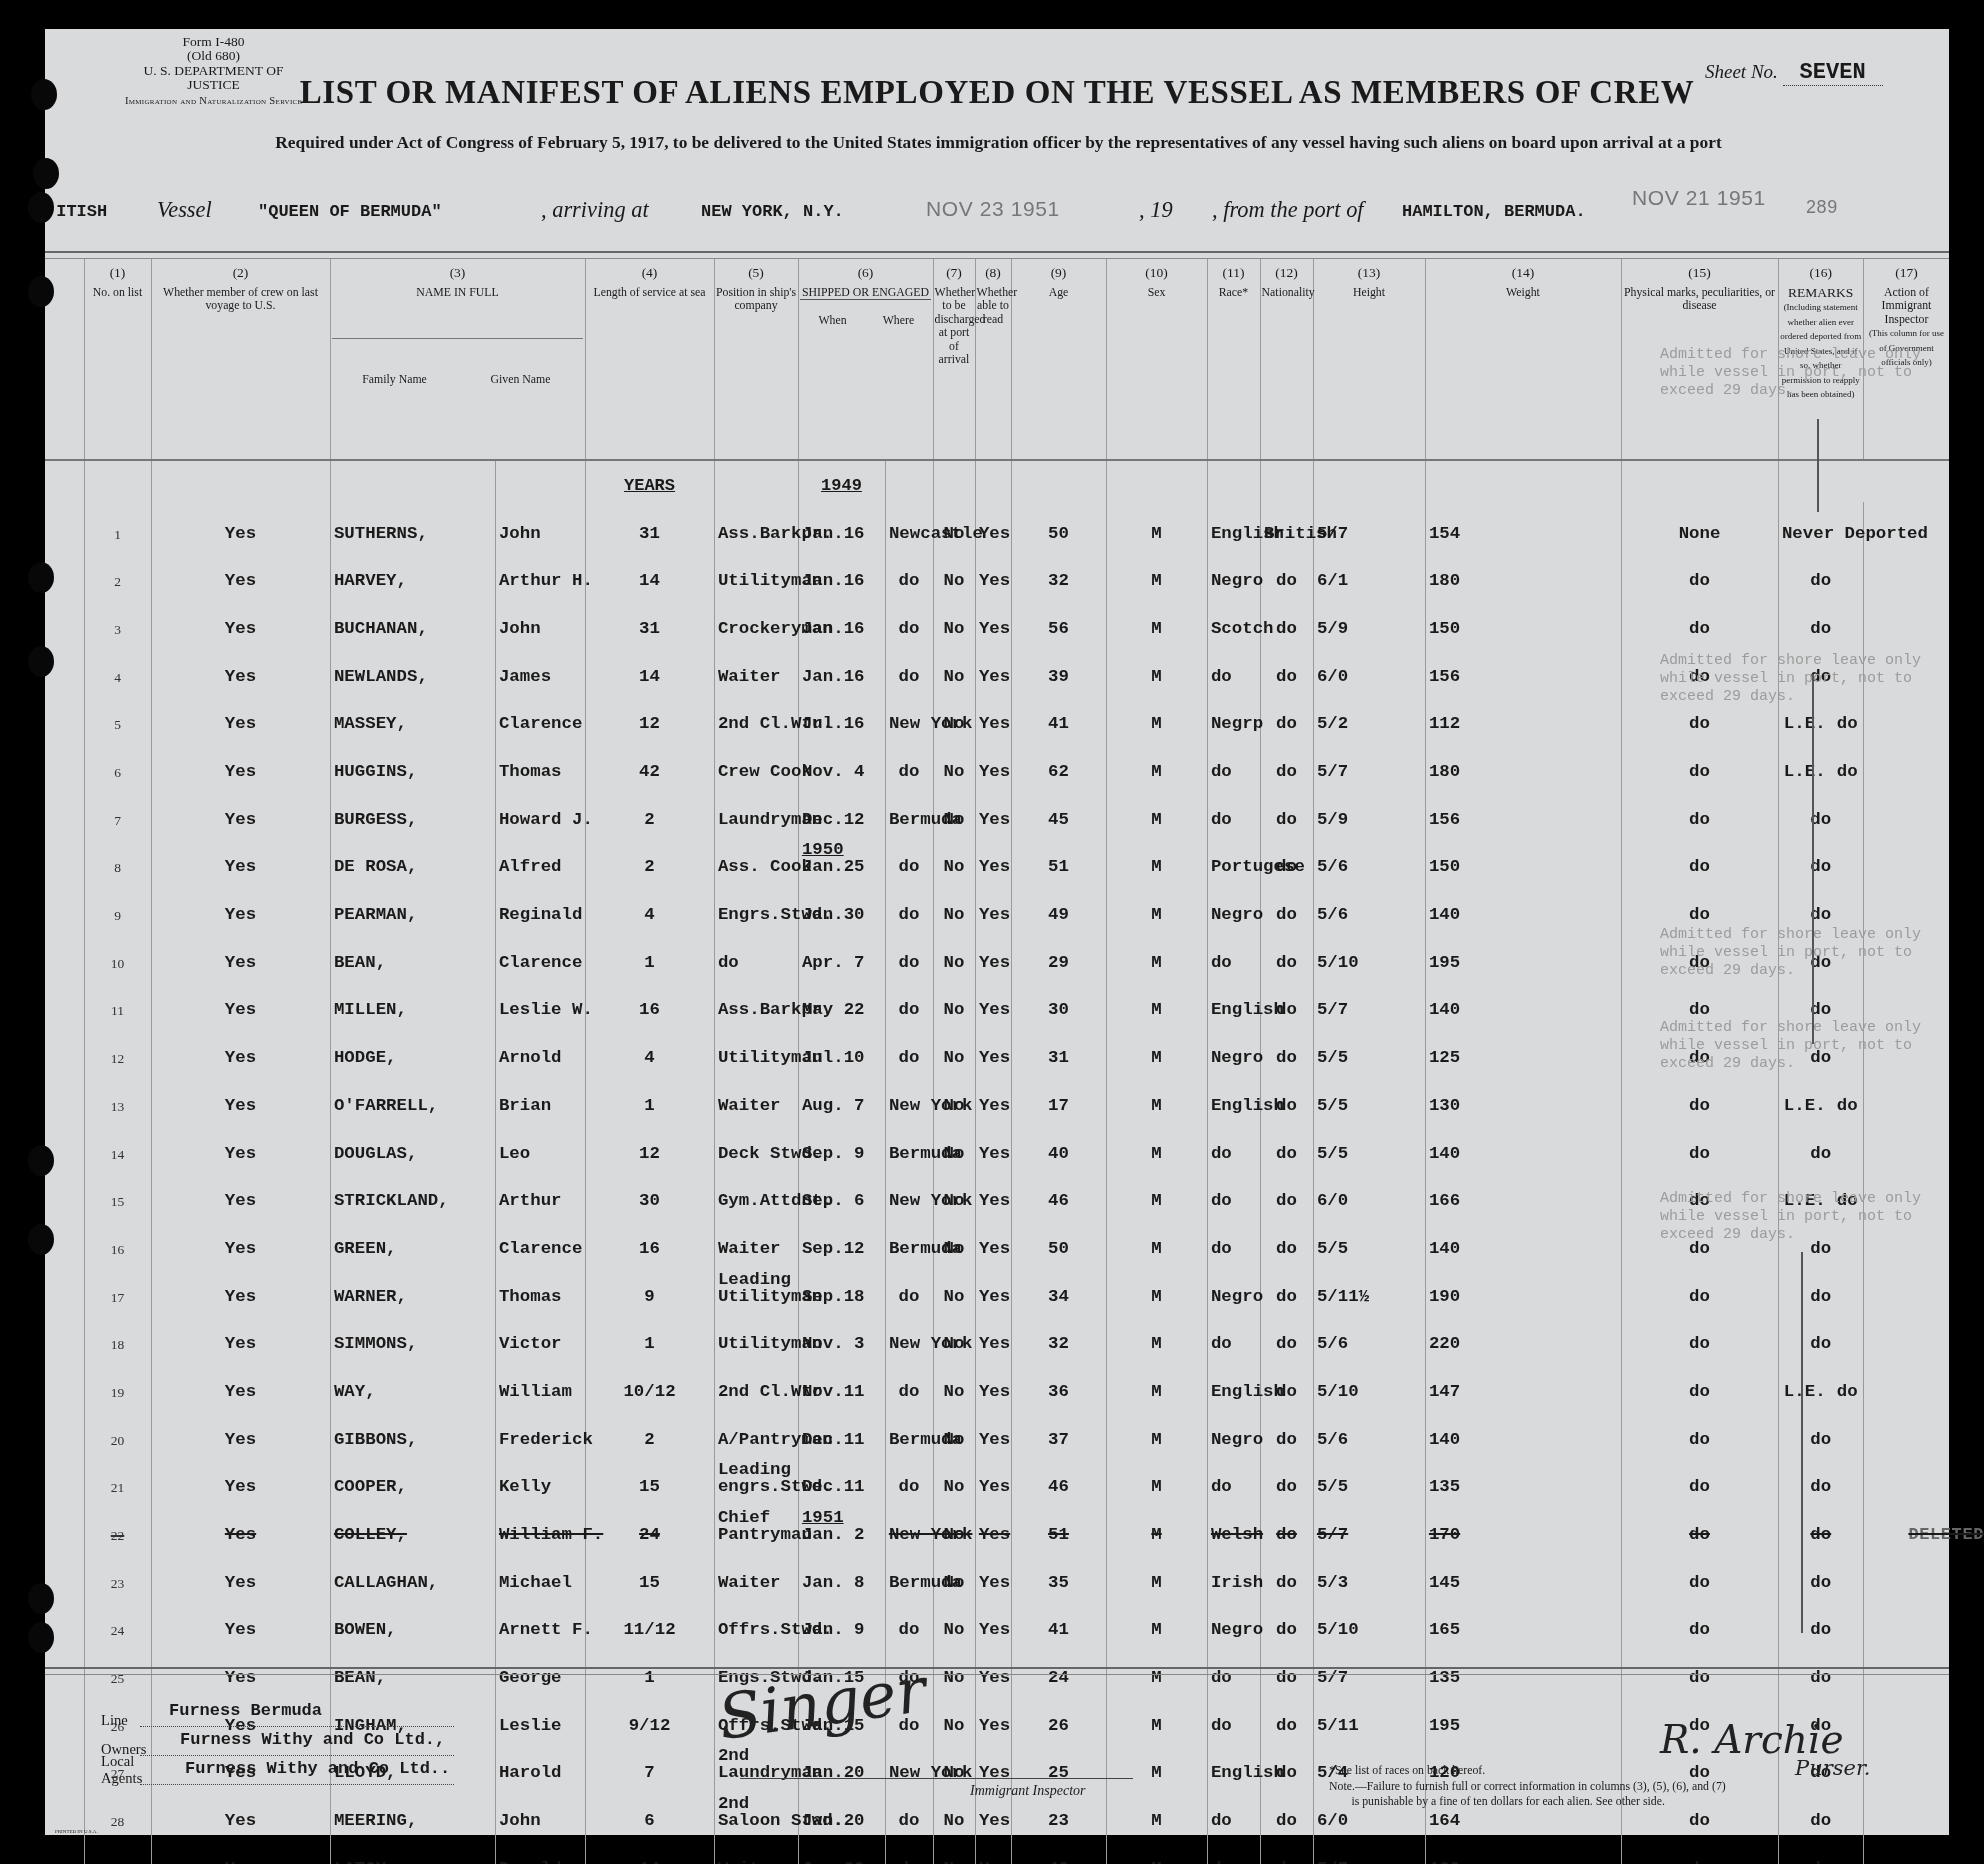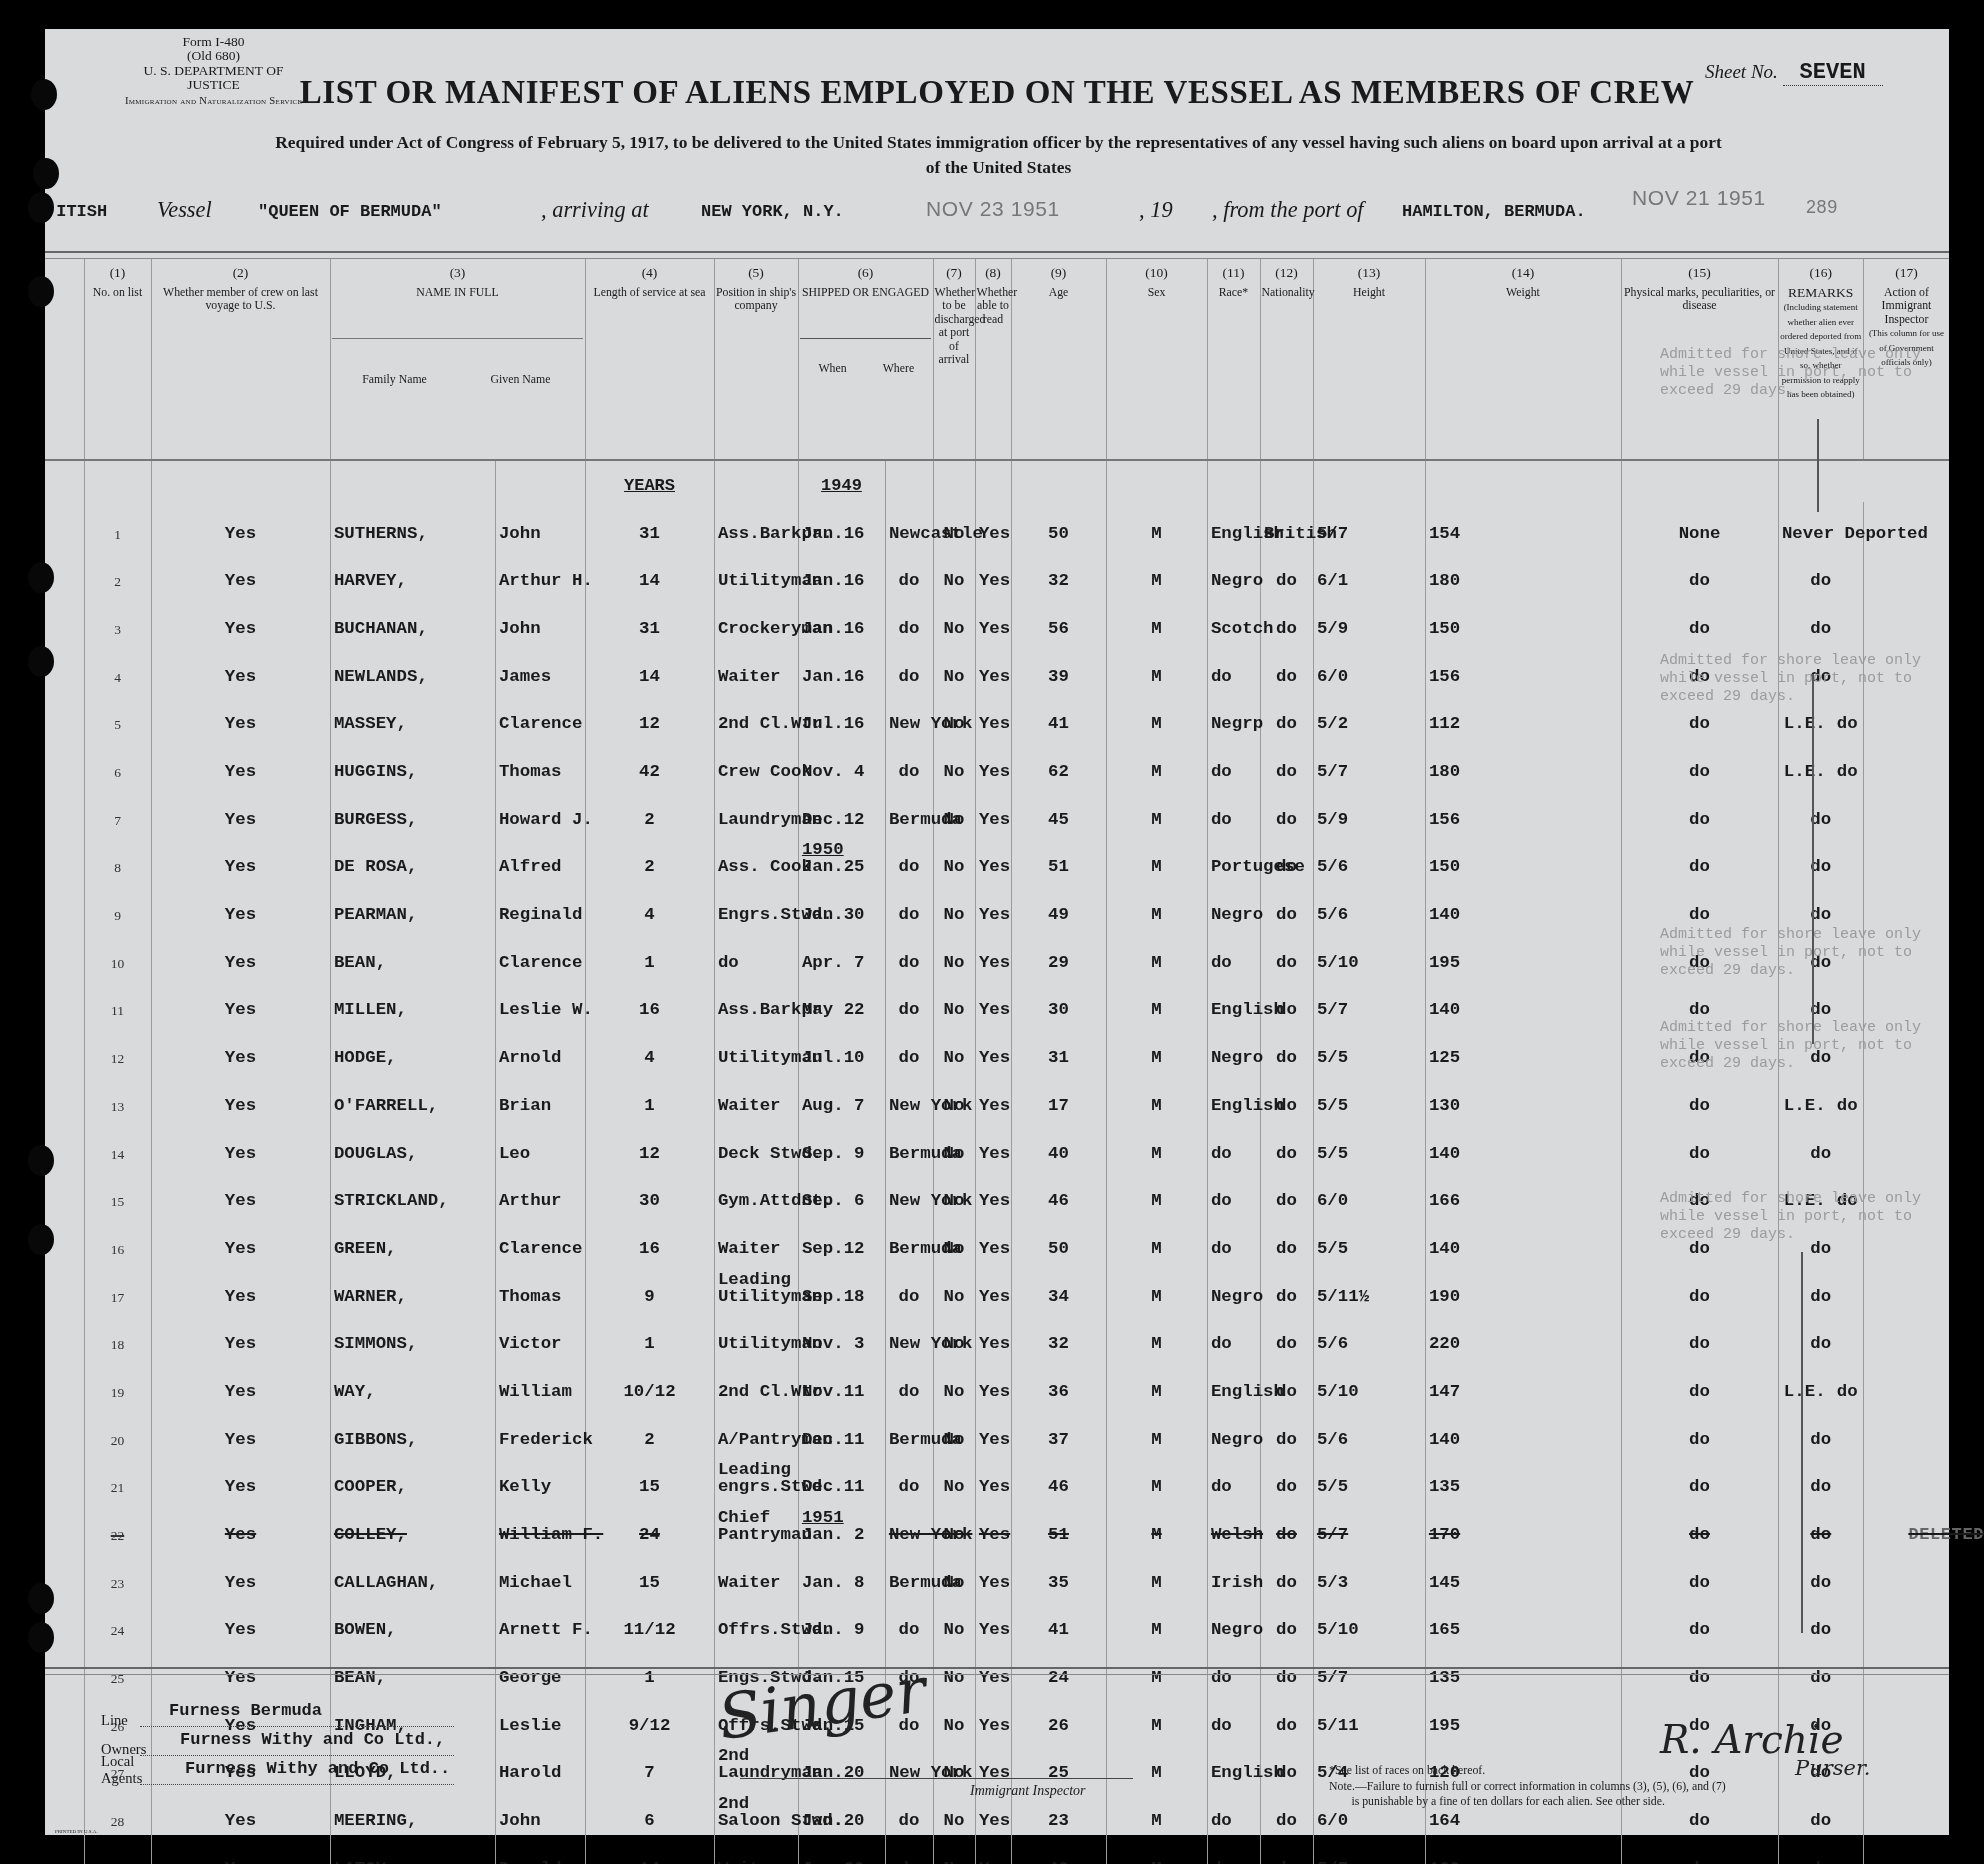--- a/index.html
+++ b/index.html
@@ -69,21 +69,20 @@
   </div>
 
   <div class="sheet-no">
     <span>Sheet No.</span>
     <span class="val">SEVEN</span>
   </div>
 
   <div class="title">LIST OR MANIFEST OF ALIENS EMPLOYED ON THE VESSEL AS MEMBERS OF CREW</div>
   <div class="subtitle">
     <div>Required under Act of Congress of February 5, 1917, to be delivered to the United States immigration officer by the representatives of any vessel having such aliens on board upon arrival at a port</div>
-    <div>of the United States</div>
   </div>
 
   <div class="vessel-line">
     <span class="typed" style="left:11.2px;top:4.5px">ITISH</span>
     <span class="it" style="left:112px">Vessel</span>
     <span class="typed" style="left:213px;top:4.5px">"QUEEN OF BERMUDA"</span>
     <span class="it" style="left:496px">, arriving at</span>
     <span class="typed" style="left:656px;top:4.5px">NEW YORK, N.Y.</span>
     <span class="stamp" style="left:881px;top:0px">NOV 23 1951</span>
     <span class="it" style="left:1094px">, 19</span>
@@ -123,21 +122,21 @@
         <th><span class="num">(1)</span><span>No. on list</span></th>
         <th><span class="num">(2)</span><span>Whether member of crew on last voyage to U.S.</span></th>
         <th colspan="2"><span class="num">(3)</span><span>NAME IN FULL</span>
           <div style="display:flex;border-top:1.7px double #777;margin-top:39px;padding-top:34px">
               <span style="flex:1">Family Name</span>
               <span style="flex:1">Given Name</span>
             </div></th>
         <th><span class="num">(4)</span><span>Length of service at sea</span></th>
         <th><span class="num">(5)</span><span>Position in ship's company</span></th>
         <th colspan="2"><span class="num">(6)</span><span>SHIPPED OR ENGAGED</span>
-          <div style="display:flex;border-top:1.7px solid #555;margin-top:39px;padding-top:23px">
+          <div style="display:flex;border-top:1.7px solid #555;padding-top:14px">
               <span style="flex:1">When</span>
               <span style="flex:1">Where</span>
             </div></th>
         <th><span class="num">(7)</span><span>Whether to be discharged at port of arrival</span></th>
         <th><span class="num">(8)</span><span>Whether able to read</span></th>
         <th><span class="num">(9)</span><span>Age</span></th>
         <th><span class="num">(10)</span><span>Sex</span></th>
         <th><span class="num">(11)</span><span>Race*</span></th>
         <th><span class="num">(12)</span><span>Nationality</span></th>
         <th><span class="num">(13)</span><span>Height</span></th>

